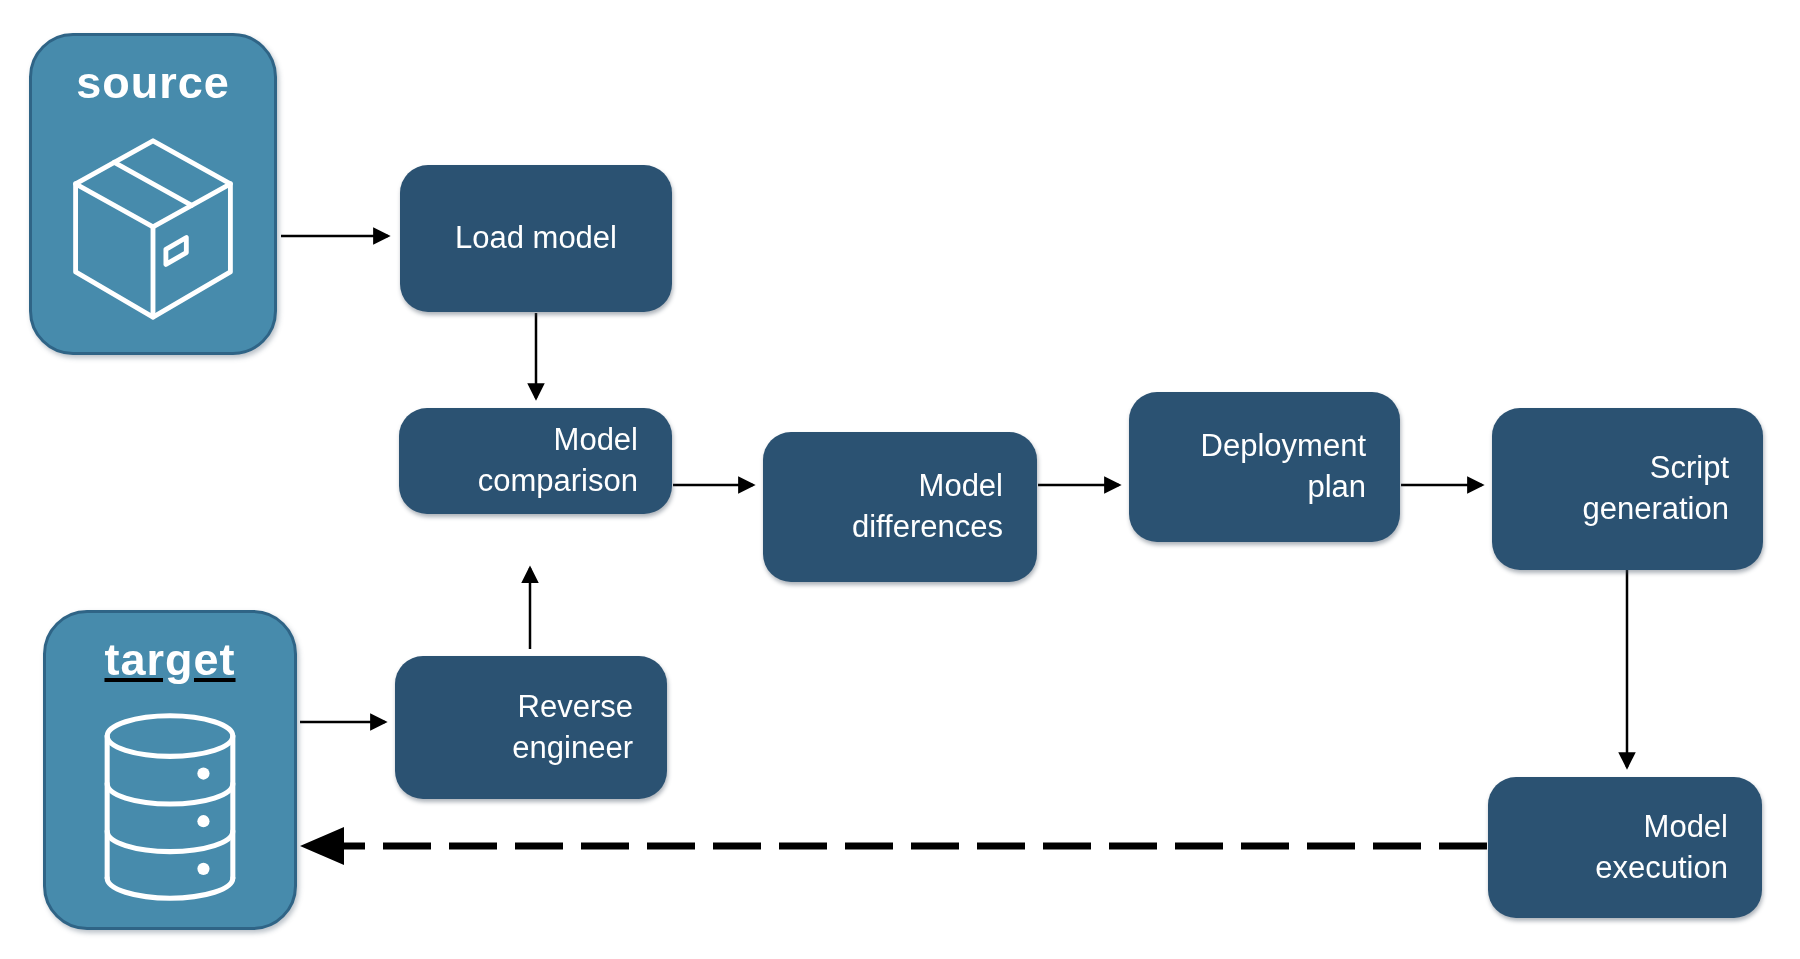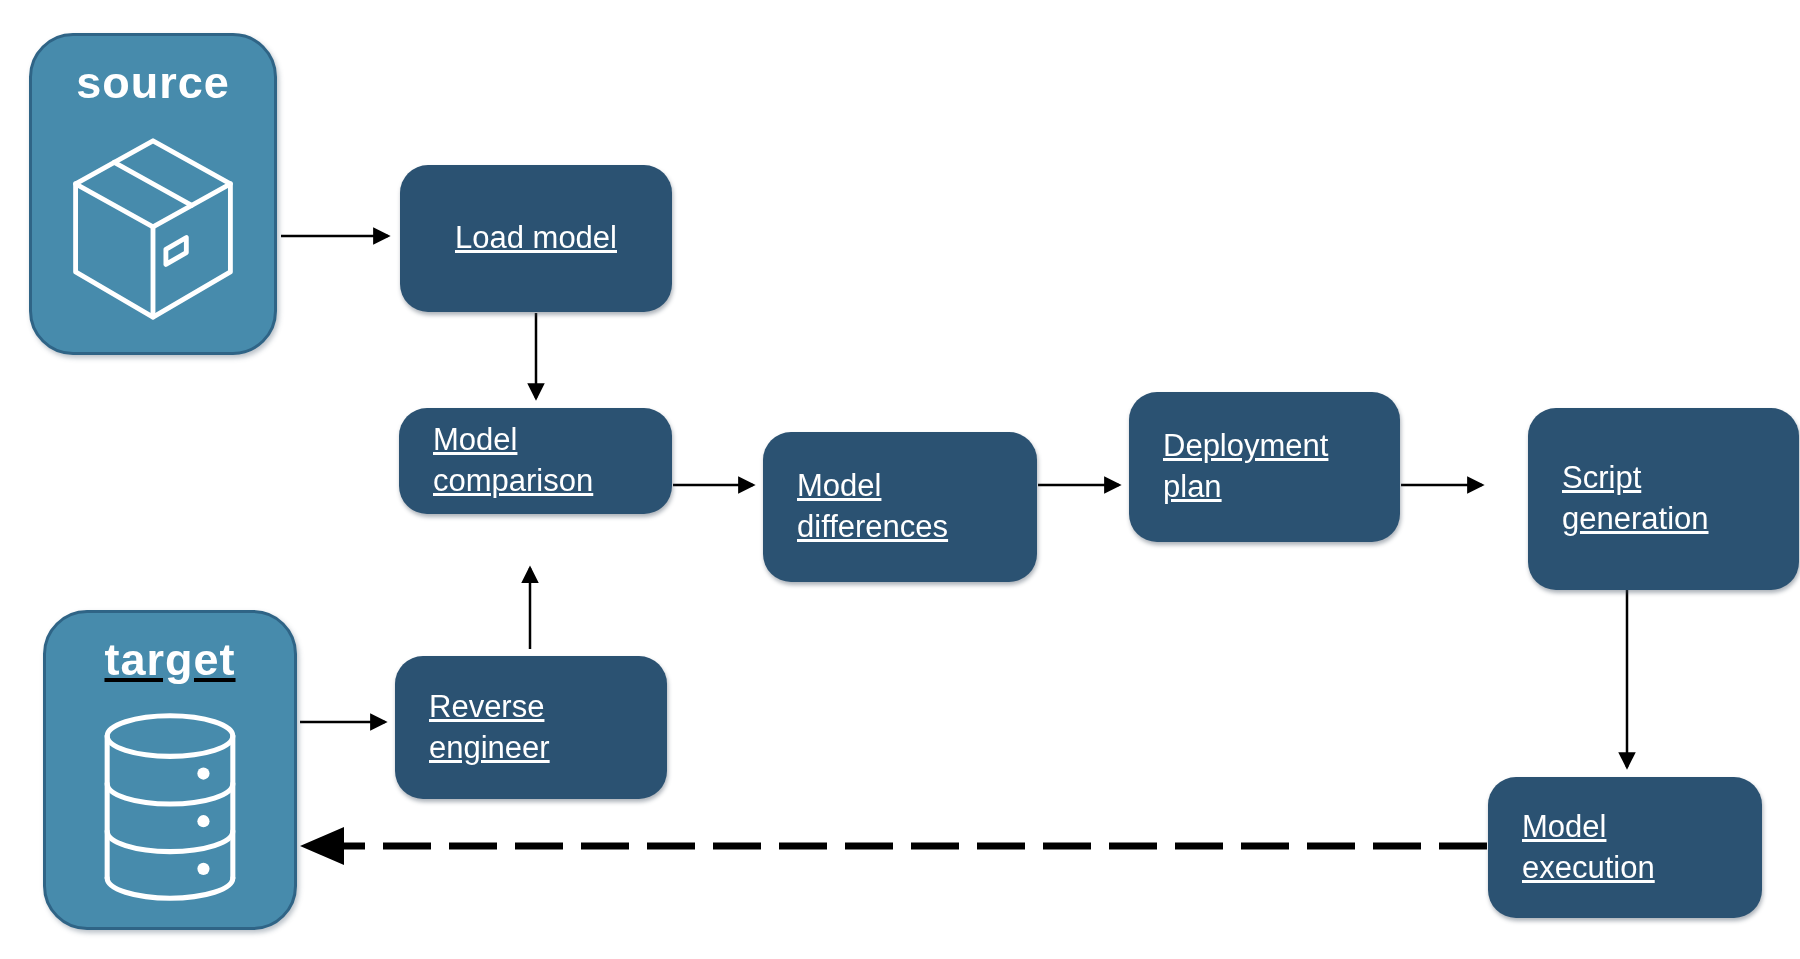--- a/index.html
+++ b/index.html
@@ -49,31 +49,30 @@
   .node {
     position: absolute;
     background: #2B5272;
     border-radius: 28px;
     color: #ffffff;
     font-size: 31px;
     line-height: 1.32;
     display: flex;
     align-items: center;
     justify-content: center;
-    text-align: left;
+    text-align: right;
     padding: 0 34px;
     box-sizing: border-box;
     box-shadow: 1px 3px 4px rgba(70, 85, 100, 0.45);
-    text-decoration: underline;
   }
   #node-load-model        { left: 400px;  top: 165px; width: 272px; height: 147px; }
   #node-model-comparison  { left: 399px;  top: 408px; width: 273px; height: 106px; }
   #node-model-differences { left: 763px;  top: 432px; width: 274px; height: 150px; }
   #node-deployment-plan   { left: 1129px; top: 392px; width: 271px; height: 150px; }
-  #node-script-generation { left: 1528px; top: 408px; width: 271px; height: 182px; }
+  #node-script-generation { left: 1492px; top: 408px; width: 271px; height: 162px; }
   #node-reverse-engineer  { left: 395px;  top: 650px; width: 272px; height: 143px; margin-top: 6px; }
   #node-script-execution  { left: 1488px; top: 777px; width: 274px; height: 141px; }
 
   
   #edges {
     position: absolute;
     left: 0; top: 0;
     width: 1800px;
     height: 959px;
     pointer-events: none;

